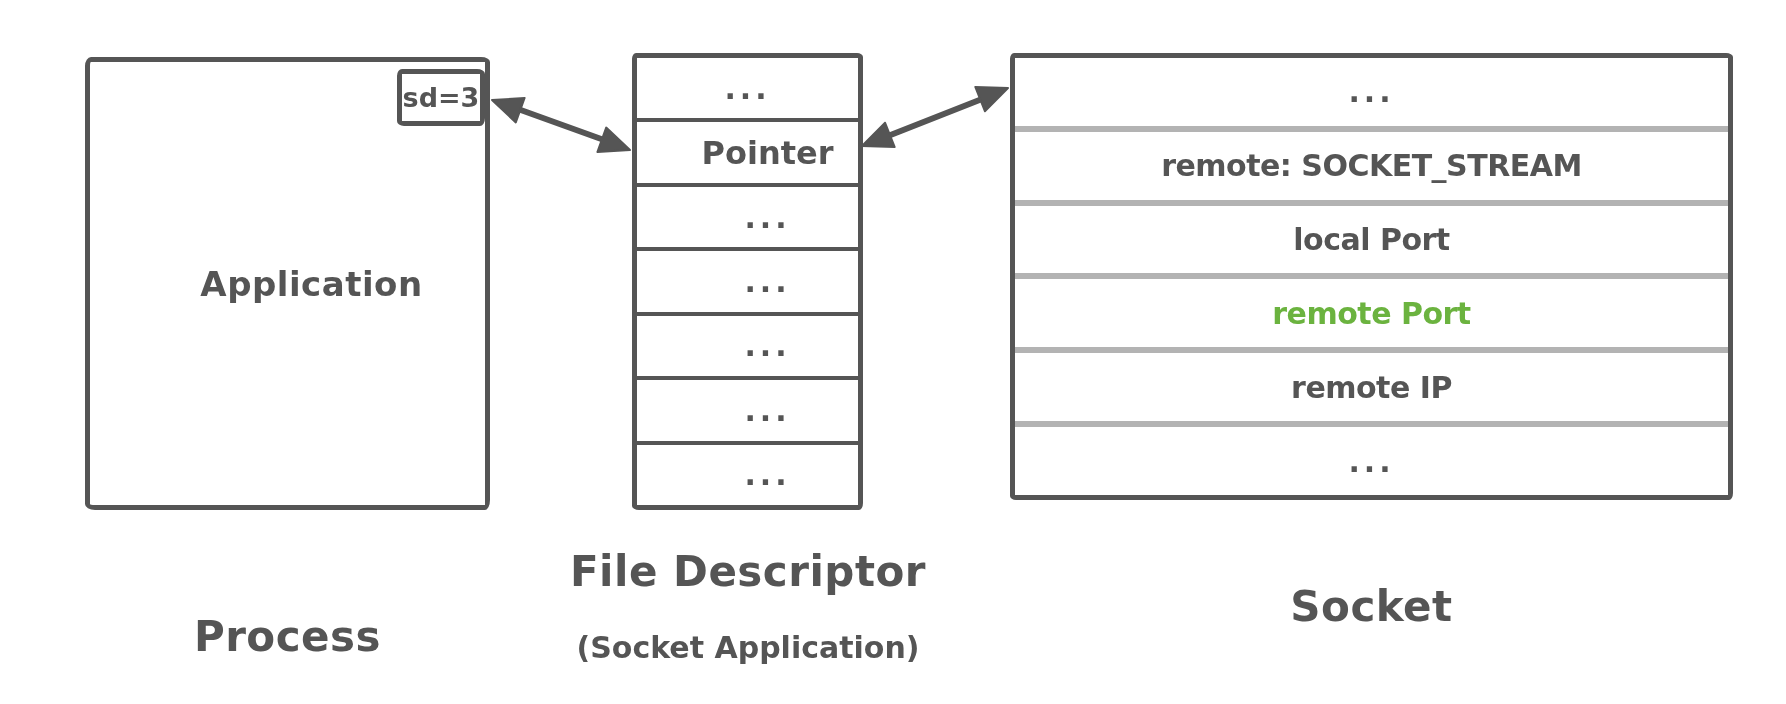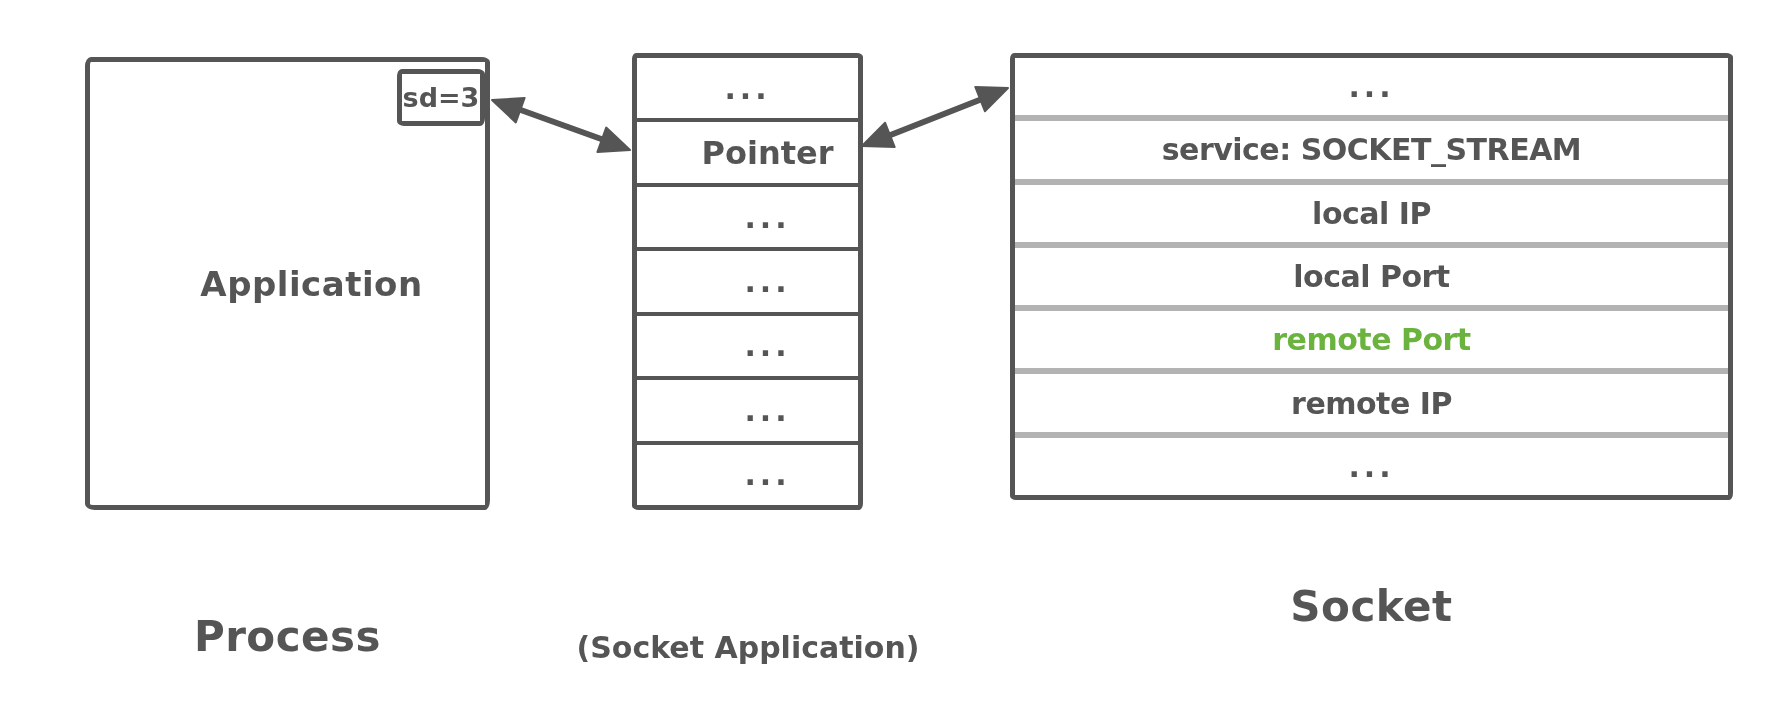--- a/index.html
+++ b/index.html
@@ -122,29 +122,29 @@
     <div class="fd-row">Pointer</div>
     <div class="fd-row dots">...</div>
     <div class="fd-row dots">...</div>
     <div class="fd-row dots">...</div>
     <div class="fd-row dots">...</div>
     <div class="fd-row dots">...</div>
   </div>
 
   <div class="socket-box">
     <div class="socket-row dots">...</div>
-    <div class="socket-row">service: SOCKET_STREAM</div>
-    <div class="socket-row">local IP</div>
+    <div class="socket-row">remote: SOCKET_STREAM</div>
     <div class="socket-row">local Port</div>
     <div class="socket-row highlight">remote Port</div>
     <div class="socket-row">remote IP</div>
     <div class="socket-row dots">...</div>
   </div>
 
   <div class="caption caption-process">Process</div>
+  <div class="caption caption-fd">File Descriptor</div>
   <div class="caption-sub">(Socket Application)</div>
   <div class="caption caption-socket">Socket</div>
 
   <svg class="arrows" viewBox="0 0 1786 704" xmlns="http://www.w3.org/2000/svg">
 
     <g>
       <line x1="518" y1="109" x2="604" y2="140"></line>
       <polygon points="492,100 515.8,122.4 524.6,98.0"></polygon>
       <polygon points="630,150 597.4,152.0 606.2,127.6"></polygon>
     </g>

